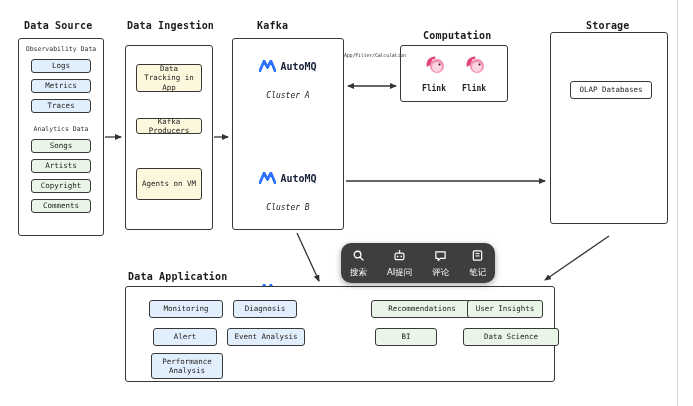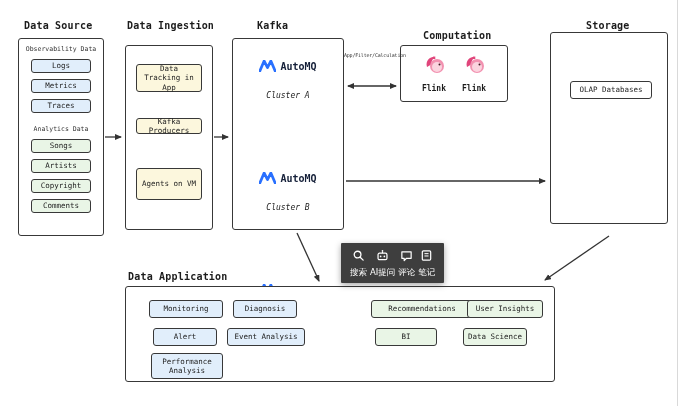--- a/index.html
+++ b/index.html
@@ -47,29 +47,29 @@
   .da-box { left:125px; top:286px; width:430px; height:96px; }
   .da-box .chip { position:absolute; height:18px; }
   .da-monitoring { left:23px;  top:13px; width:74px; }
   .da-diagnosis  { left:107px; top:13px; width:64px; }
   .da-alert      { left:27px;  top:41px; width:64px; }
   .da-event      { left:101px; top:41px; width:78px; }
   .da-perf       { left:25px;  top:66px; width:72px; height:26px !important; }
   .da-recs       { left:245px; top:13px; width:102px; }
   .da-insights   { left:341px; top:13px; width:76px; }
   .da-bi         { left:249px; top:41px; width:62px; }
-  .da-science    { left:337px; top:41px; width:64px; }
+  .da-science    { left:337px; top:41px; width:96px; }
   
   .arrows { position:absolute; left:0; top:0; z-index:5; pointer-events:none; }
   .arrow-label { position:absolute; left:344px; top:52px; font-size:5px; letter-spacing:-0.2px; white-space:nowrap; color:#333; }
   
   .toolbar {
     position:absolute; left:341px; top:243px; z-index:10;
-    background:#3e3e3e; border-radius:1px; padding:4px 9px 4px 9px;
-    display:flex; gap:3px; box-shadow:0 2px 6px rgba(0,0,0,.35);justify-content:center;
+    background:#3e3e3e; border-radius:10px; padding:4px 9px 4px 9px;
+    display:flex; gap:20px; box-shadow:0 2px 6px rgba(0,0,0,.35);justify-content:center;
   }
   .tb-item { display:flex; flex-direction:column; align-items:center; gap:1px; cursor:pointer; }
   .tb-label { color:#fff; font-size:8.5px; white-space:nowrap; font-family:"DejaVu Sans", sans-serif; }
   .right-divider { position:absolute; left:677px; top:0; width:1px; height:406px; background:#d9d9d9; }
 </style>
 </head>
 <body>
 
 <div class="canvas">
 

